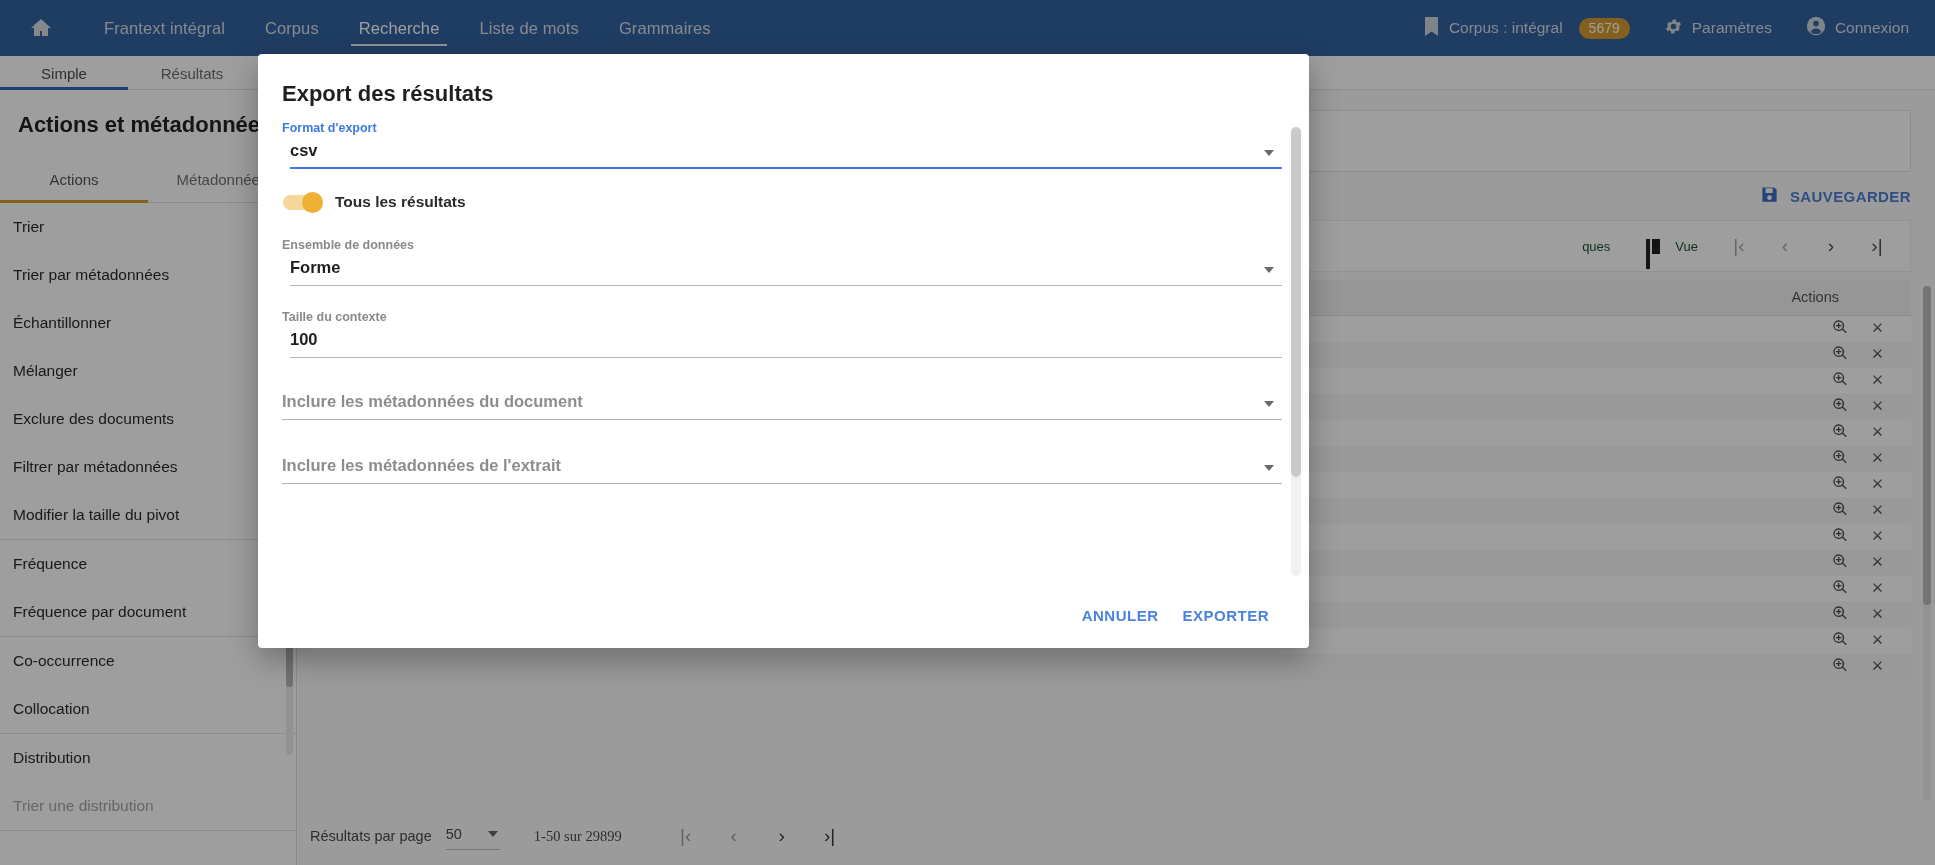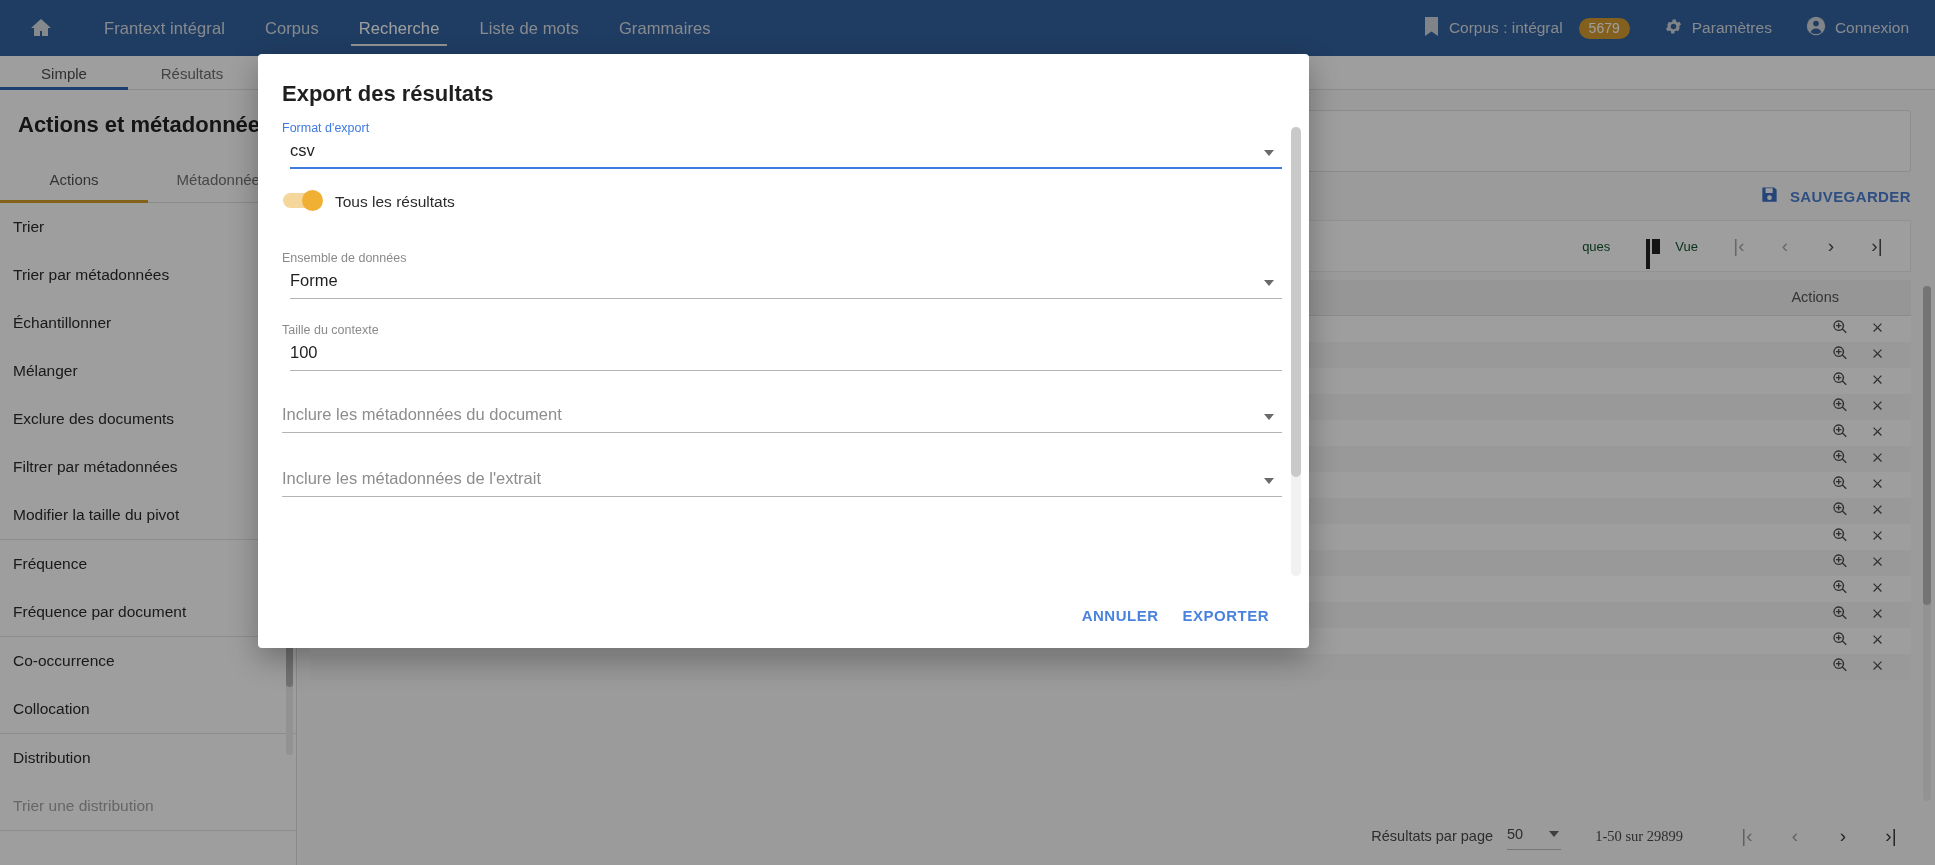--- a/index.html
+++ b/index.html
@@ -139,21 +139,21 @@
     position:absolute; right: 72px; top: 9px; font-size: 14.5px; color:#555;
   }
   .rows { position: absolute; top: 226px; left: 12px; right: 24px; bottom: 62px; overflow:hidden;}
   .row { height: 26px; display:flex; align-items:center; justify-content:flex-end; padding-right: 26px; gap: 22px;}
   .row:nth-child(odd) { background: #ffffff; }
   .row:nth-child(even) { background: #f7f7f7; }
   .row svg { fill: #4e4e4e; }
 
   .paginator {
     position: absolute; bottom: 0; left: 12px; right: 0; height: 58px;
-    display: flex; align-items: center; justify-content: flex-end;
+    display: flex; align-items: center; justify-content: flex-start;
     padding-right: 20px; gap: 0;
     font-size: 14.5px; color: #4a4a4a; background: #fafafa;
   }
   .pg-lbl { margin-right: 14px; }
   .pg-select { display:flex; align-items:center; gap:26px; border-bottom:1px solid #bdbdbd; padding: 3px 2px 7px 0; margin-right: 34px; }
   .pg-caret { width:0; height:0; border-left:5px solid transparent; border-right:5px solid transparent; border-top:6px solid #666; }
   .pg-range { margin-right: 40px; font-family: Liberation Serif, serif; }
   .pg-btn { width: 48px; text-align:center; font-size: 19px; color:#3b3b3b; cursor:pointer;}
   .pg-btn.dim { color: #9d9d9d; }
 
@@ -176,40 +176,40 @@
     font-size: 22px; font-weight: bold; color: #1f1f1f;
     padding: 27px 24px 0 24px;
   }
   .dlg-body {
     position: relative;
     flex: 1;
     margin-top: 14px;
     padding: 0 0 0 24px;
     overflow: hidden;
   }
-  .dlg-inner { width: 1000px; padding-right: 26px; }
+  .dlg-inner { width: 1000px; padding-right: 26px; font-weight: bold; }
 
   .field { position: relative; margin-bottom: 24px; width: 1000px; }
   .field .flabel { font-size: 12.5px; color: #8a8a8a; display:block; margin-bottom: 6px; }
   .field .flabel.focus { color: #3f7ae0; }
   .field .fvalue {
     font-size: 16.5px; color: #1f1f1f; padding-bottom: 8px;
     border-bottom: 1px solid #b4b4b4; display:block;margin-left:8px;
   }
   .field .fvalue.focus { border-bottom: 2px solid #3f7ae0; padding-bottom: 7px; }
   .field .fplaceholder {
     font-size: 16.5px; color: #8d8d8d; padding-bottom: 8px;
     border-bottom: 1px solid #b4b4b4; display:block;
   }
   .field .fcaret {
     position: absolute; right: 8px; bottom: 13px;
     width:0;height:0;border-left:5px solid transparent;border-right:5px solid transparent;border-top:6px solid #6a6a6a;
   }
 
-  .toggle-row { display:flex; align-items:flex-start; gap: 14px; margin: 4px 0 40px 1px; }
+  .toggle-row { display:flex; align-items:center; gap: 14px; margin: 4px 0 27px 1px; }
   .toggle {
     position: relative; width: 38px; height: 15px; border-radius: 8px;
     background: #f6d79b; cursor:pointer;
   }
   .toggle::after {
     content:""; position:absolute; right:-2px; top:-3px;
     width: 21px; height: 21px; border-radius: 50%; background:#efb034;
   }
   .toggle-lbl { font-size: 15.5px; color: #2b2b2b; }
 

